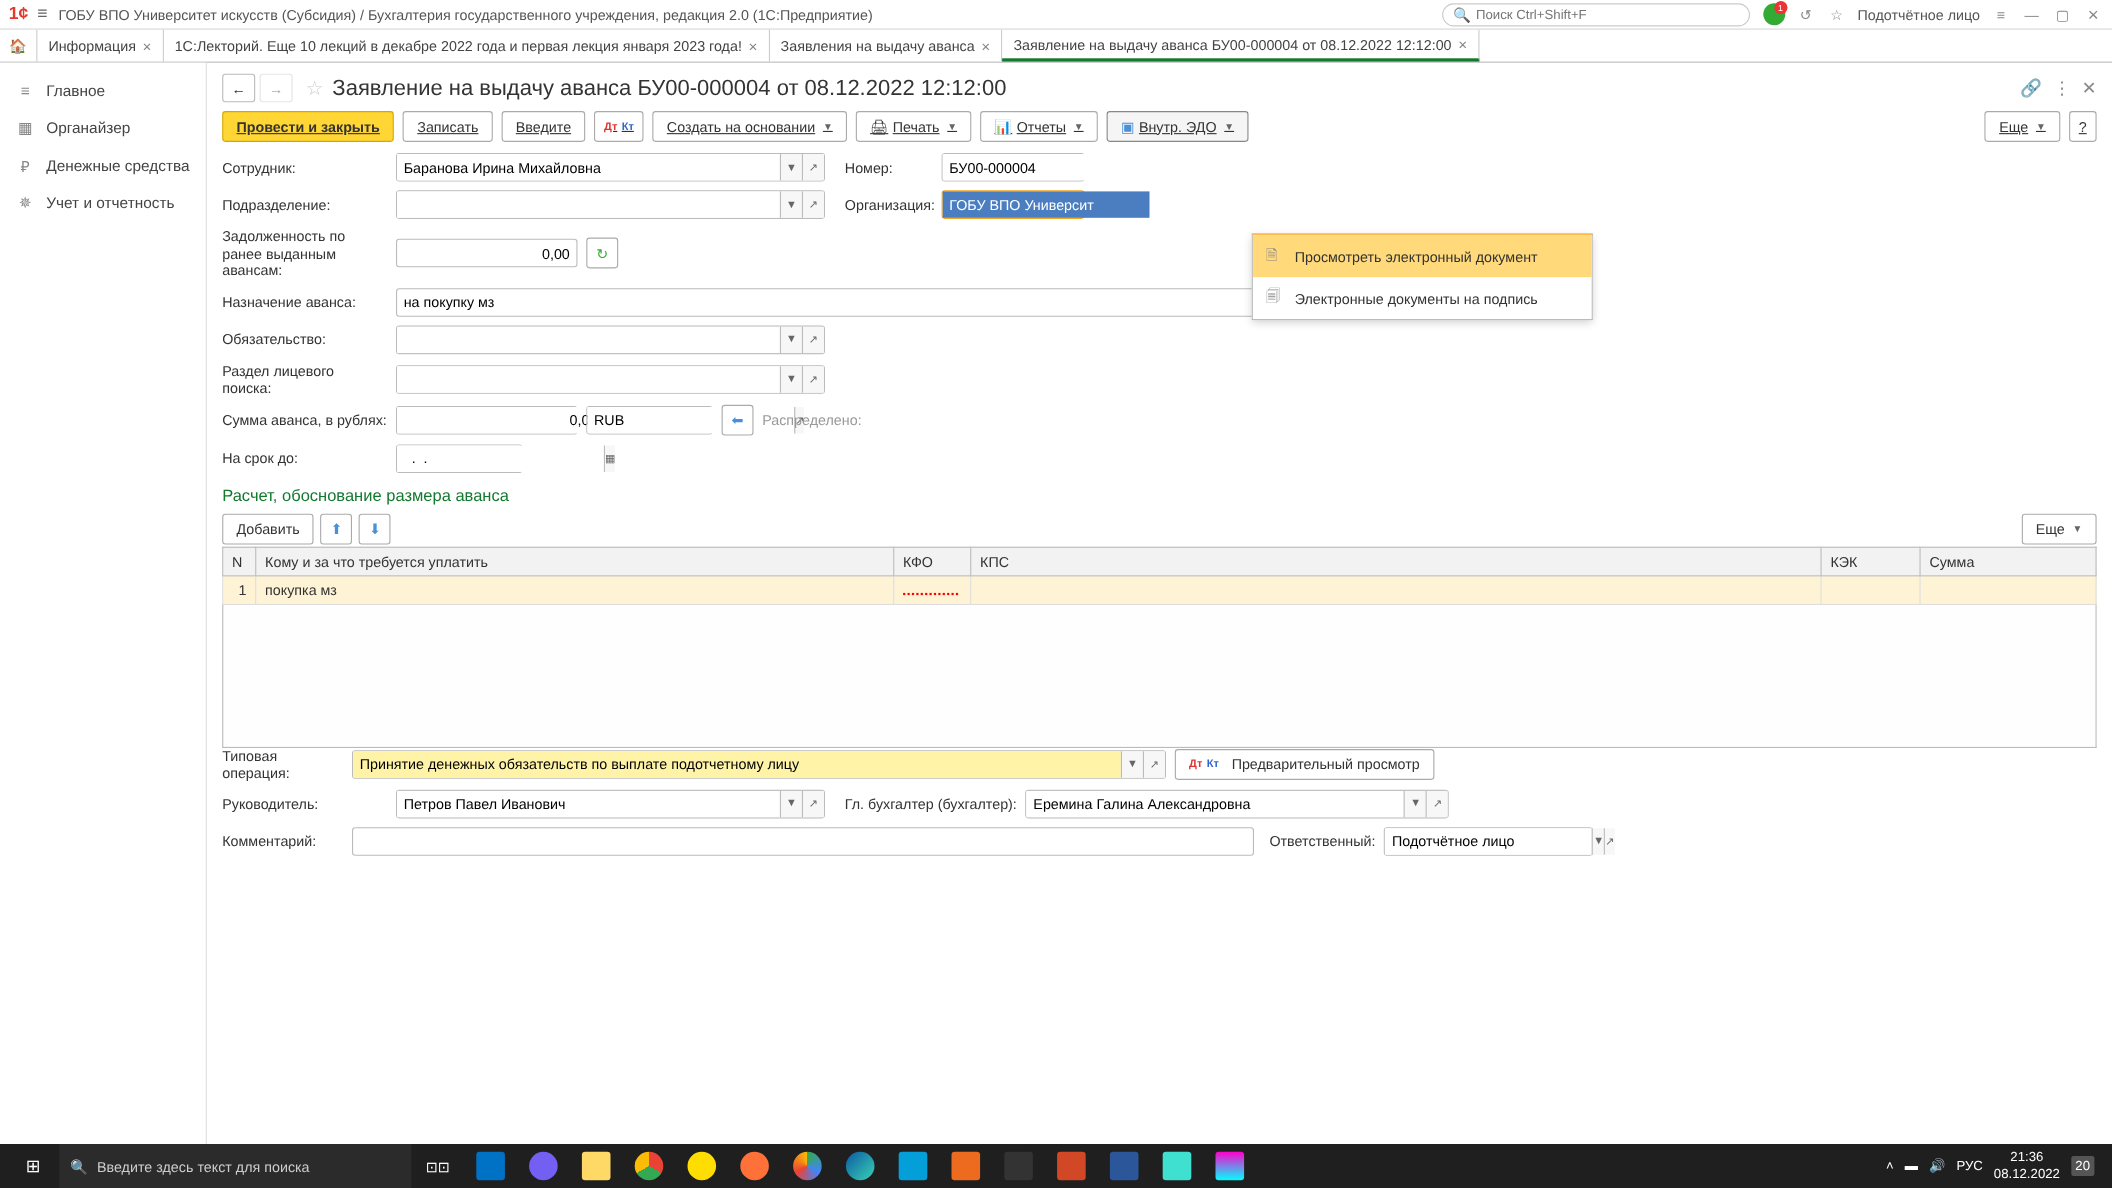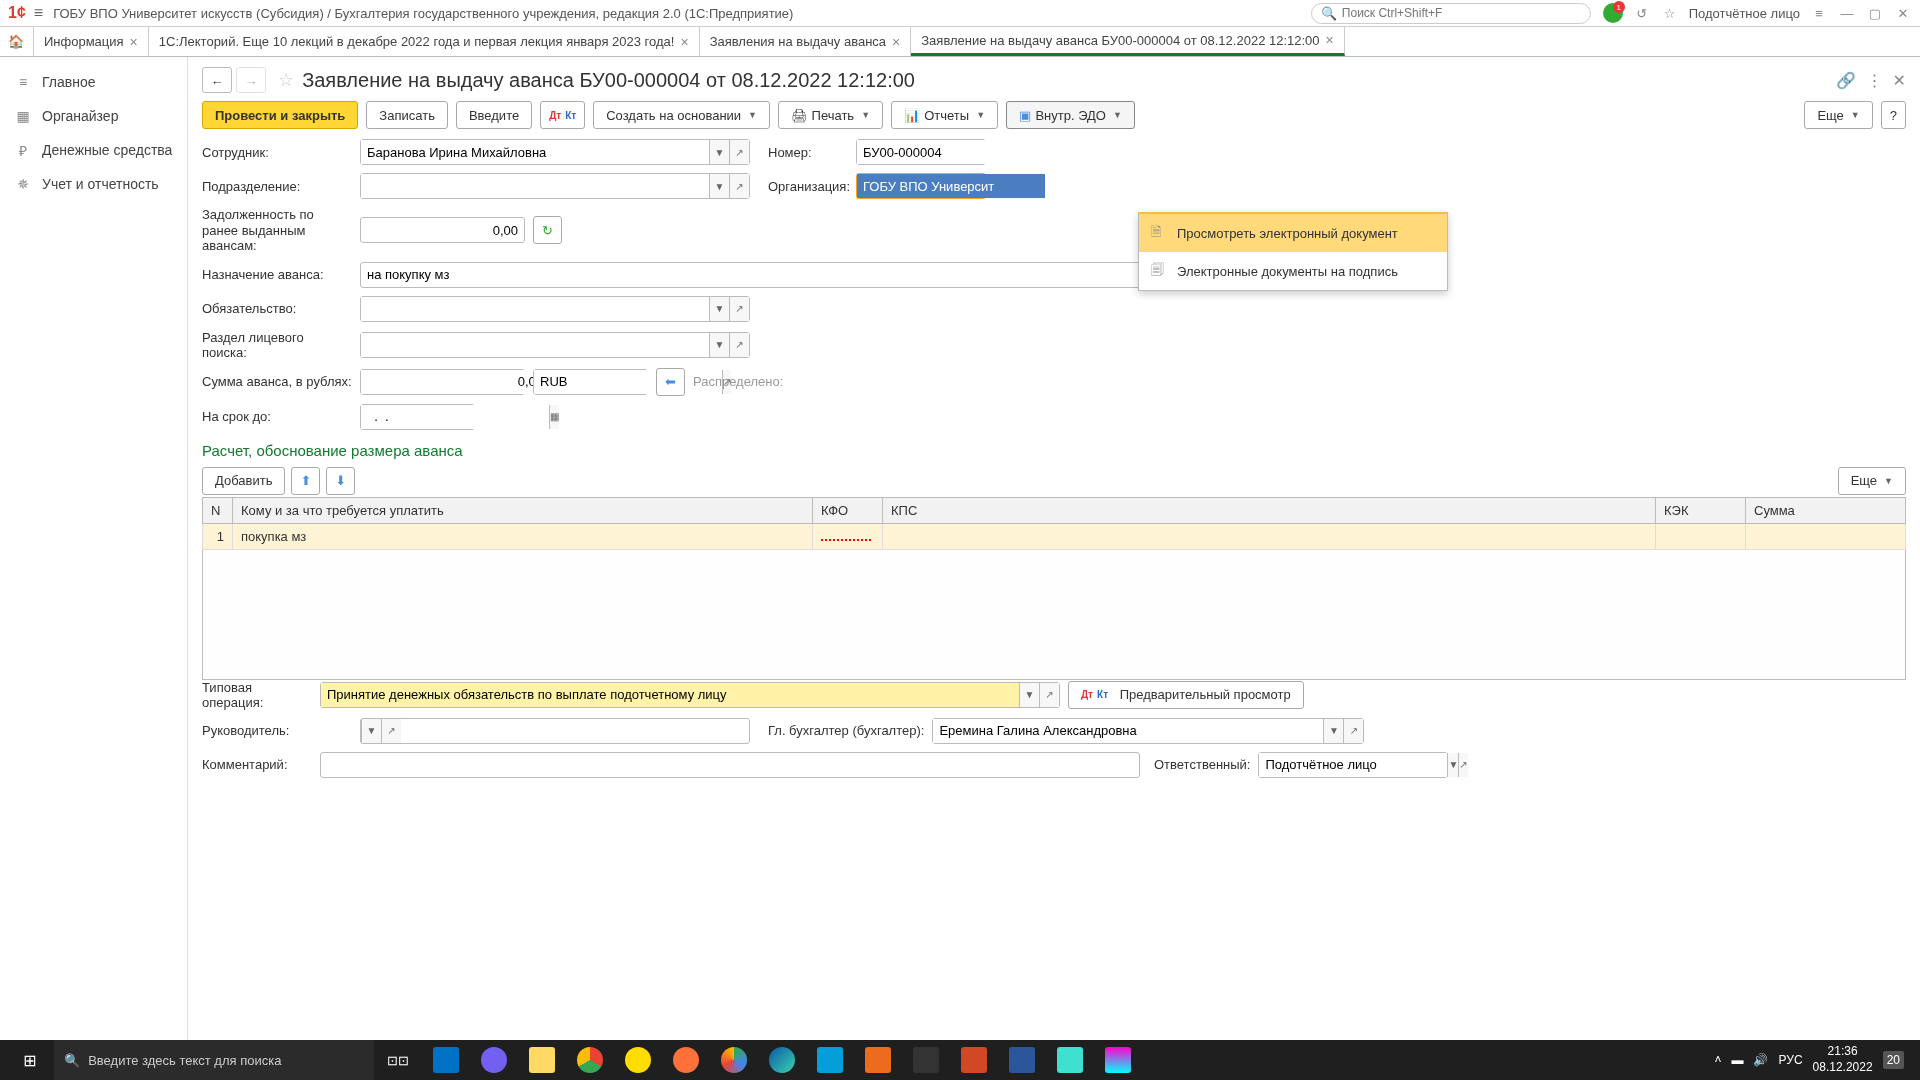--- a/index.html
+++ b/index.html
@@ -40,21 +40,21 @@
 .page-title { font-size: 20px; color: #333; flex: 1; }
 .header-tools { display: flex; gap: 10px; }
 .tool-icon { cursor: pointer; color: #888; font-size: 16px; }
 
 
 .section-tabs { display: flex; gap: 20px; margin-bottom: 12px; }
 .section-tab { padding: 4px 12px; cursor: pointer; color: #2b6cb0; font-size: 14px; }
 .section-tab.active { background: #eee; border-radius: 3px; color: #333; }
 
 
-.toolbar { display: flex; gap: 8px; margin-bottom: 10px; align-items: center; }
+.toolbar { display: flex; gap: 8px; margin-bottom: 10px; align-items: center; text-decoration: underline; }
 .btn { border: 1px solid #aaa; background: #fff; border-radius: 3px; padding: 5px 12px; cursor: pointer; font-size: 13px; color: #333; display: inline-flex; align-items: center; gap: 4px; height: 28px; }
 .btn.primary { background: #ffd633; border-color: #d4a800; font-weight: bold; }
 .btn.icon-only { padding: 5px 8px; }
 .dropdown-arrow { font-size: 9px; color: #666; margin-left: 3px; }
 .toolbar-spacer { flex: 1; }
 
 
 .form-row { display: flex; align-items: center; margin-bottom: 8px; gap: 8px; }
 .form-label { width: 150px; color: #333; font-size: 13px; }
 .form-input { border: 1px solid #bbb; border-radius: 3px; height: 26px; padding: 0 6px; font-size: 13px; background: #fff; }
@@ -336,25 +336,26 @@
         <input style="background: rgb(255, 243, 168);" value="Принятие денежных обязательств по выплате подотчетному лицу">
         <div class="input-btn">▼</div>
         <div class="input-btn">↗</div>
       </div>
       <button class="btn"><span style="color:#d33;font-size:10px;font-weight:bold">Дт</span><span style="color:#36c;font-size:10px;font-weight:bold">Кт</span>&nbsp;<span>Предварительный просмотр</span></button>
     </div>
 
     <div class="form-row">
       <span class="form-label">Руководитель:</span>
       <div class="input-with-buttons" style="width:390px">
+        <input value="Петров Павел Иванович" style="">
         <div class="input-btn">▼</div>
         <div class="input-btn">↗</div>
       </div>
       <span style="margin-left:10px">Гл. бухгалтер (бухгалтер):</span>
-      <div class="input-with-buttons" style="width:432px">
+      <div class="input-with-buttons" style="width:385px">
         <input value="Еремина Галина Александровна" style="">
         <div class="input-btn">▼</div>
         <div class="input-btn">↗</div>
       </div>
     </div>
 
     <div class="form-row">
       <span class="form-label" style="width:110px">Комментарий:</span>
       <input class="form-input" style="width: 820px;">
       <span style="margin-left:6px">Ответственный:</span>

